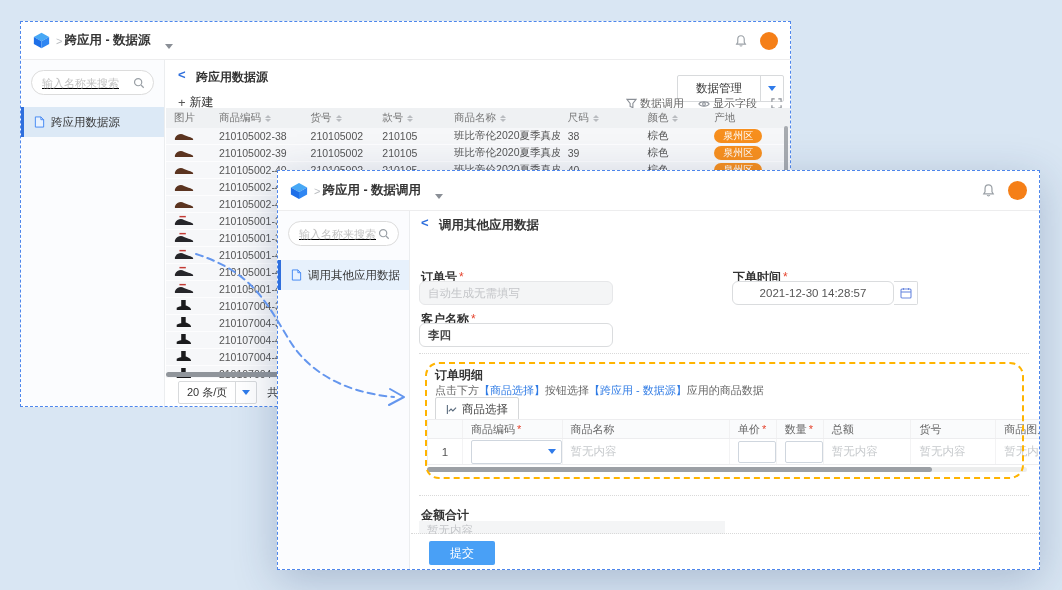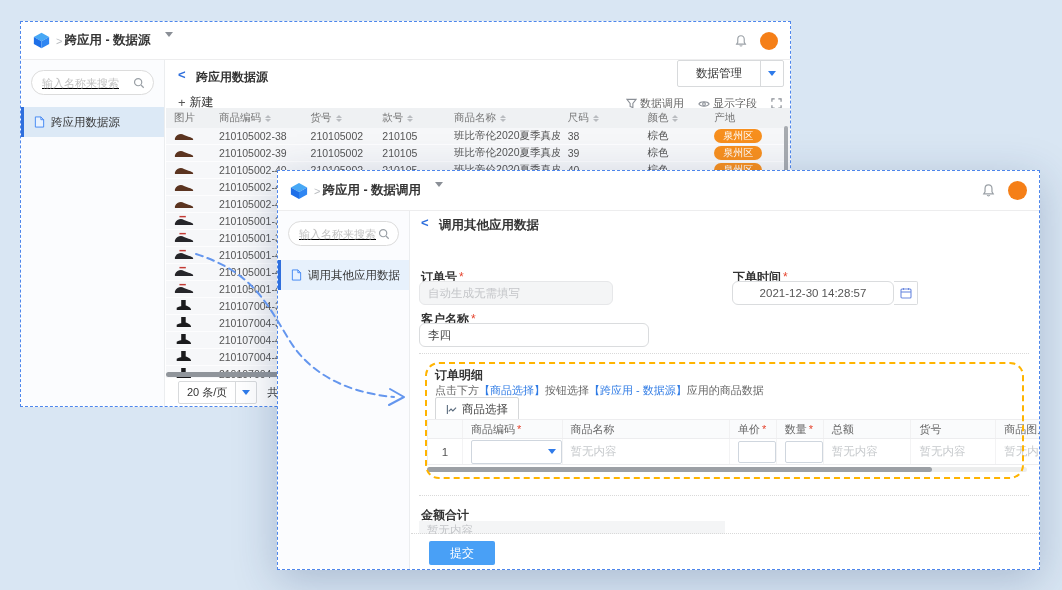--- a/index.html
+++ b/index.html
@@ -1,37 +1,37 @@
 <!DOCTYPE html>
 <html><head>
 <meta charset="utf-8">
 <style>
   html,body{margin:0;padding:0;background:#d9e6f3;font-family:"Liberation Sans","DejaVu Sans",sans-serif;}
   #canvas{position:relative;width:1062px;height:590px;background:#d9e6f3;overflow:hidden;}
   .win{position:absolute;background:#fff;border:1px dashed #4d86ec;box-sizing:border-box;}
   
   .whead{position:absolute;left:0;right:0;top:0;height:38px;background:#fff;border-bottom:1px solid #ededee;display:flex;align-items:center;padding:0 12px;box-sizing:border-box;}
-  .wtitle{display:flex;align-items:flex-start;gap:12px;font-size:12.5px;font-weight:bold;color:#333;cursor:pointer;}
+  .wtitle{display:flex;align-items:flex-end;gap:12px;font-size:12.5px;font-weight:bold;color:#333;cursor:pointer;}
   .chev{color:#b9bcc0;font-size:11px;font-weight:normal;margin:0 2px 0 6px;}
   .caret-dn{width:0;height:0;border-left:4px solid transparent;border-right:4px solid transparent;border-top:5px solid #8a8f96;margin-left:2px;}
   .hright{margin-left:auto;display:flex;align-items:center;gap:12px;}
   .avatar{width:18px;height:18px;border-radius:50%;background:#f57f17;}
   .side{position:absolute;left:0;top:38px;bottom:0;border-right:1px solid #ebedef;background:#fbfcfe;box-sizing:border-box;}
   .searchbox{display:flex;align-items:center;margin:10px 10px 0 10px;height:25px;border:1px solid #dcdcdc;border-radius:13px;background:#fff;padding:0 8px;box-sizing:border-box;text-decoration:underline;}
   .searchbox input{border:0;outline:0;flex:1;min-width:0;font-size:11px;color:#666;background:transparent;font-family:inherit;}
   .searchbox input::placeholder{color:#c2c2c2;}
   .navitem{display:flex;align-items:center;gap:6px;height:30px;margin-top:12px;background:#dce9f6;border-left:3px solid #2f6fdd;padding-left:10px;font-size:11.5px;color:#333;cursor:pointer;}
   .main{position:absolute;top:38px;bottom:0;right:0;background:#fff;overflow:hidden;}
   .backlt{position:absolute;color:#2f6fdd;font-size:13px;font-weight:bold;cursor:pointer;}
   .ptitle{position:absolute;font-size:12px;font-weight:bold;color:#333;}
   
   #bw{left:20px;top:21px;width:771px;height:386px;}
   #bw .side{width:144px;}
   #bw .main{left:145px;}
-  .dd{position:absolute;right:6px;top:0;height:25px;display:flex;border:1px solid #d8dadc;border-radius:2px;background:#fff;cursor:pointer;}
+  .dd{position:absolute;right:6px;top:15px;height:25px;display:flex;border:1px solid #d8dadc;border-radius:2px;background:#fff;cursor:pointer;}
   .dd-label{display:flex;align-items:center;padding:0 18px;font-size:11.5px;color:#333;}
   .dd-caret{width:22px;border-left:1px solid #d8dadc;display:flex;align-items:center;justify-content:center;}
   .tri-blue{width:0;height:0;border-left:4px solid transparent;border-right:4px solid transparent;border-top:5px solid #2f7bea;}
   .newbtn{position:absolute;left:12px;top:34px;font-size:12px;color:#333;cursor:pointer;display:flex;gap:4px;align-items:center;}
   .newbtn .plus{color:#555;font-size:13px;}
   .tools{position:absolute;right:8px;top:36px;display:flex;gap:14px;font-size:11px;color:#666;align-items:center;}
   .tool{display:flex;align-items:center;gap:3px;cursor:pointer;}
   .bw-table{position:absolute;left:0;right:0;top:48px;}
   .bw-thead{display:flex;height:20px;background:#eff1f3;align-items:center;}
   .bw-th{display:flex;align-items:center;gap:4px;font-size:10.5px;color:#777;padding-left:8px;box-sizing:border-box;height:100%;}
@@ -481,21 +481,21 @@
       <span class="addon" style="left:483px;top:70px;">
         <svg width="12" height="12" viewBox="0 0 12 12" fill="none" stroke="#6c8ae0" stroke-width="1.1">
             <rect x="1" y="2" width="10" height="9" rx="1"></rect>
             <line x1="1" y1="5" x2="11" y2="5"></line>
             <line x1="3.5" y1="1" x2="3.5" y2="3"></line>
             <line x1="8.5" y1="1" x2="8.5" y2="3"></line>
           </svg>
       </span>
 
       <span class="flabel" style="left:10px;top:100px;"><span>客户名称</span><span class="star">*</span></span>
-      <input class="tinput" style="left: 8px; top: 112px; width: 230px; color: rgb(68, 68, 68);" value="李四">
+      <input class="tinput" style="left: 8px; top: 112px; width: 194px; color: rgb(68, 68, 68); font-weight: bold;" value="李四">
 
       <div class="dotdiv" style="top:142px;"></div>
 
       <span class="odh">订单明细</span>
       <div class="odhelp">
         <span>点击下方</span><span class="lnk">【商品选择】</span><span>按钮选择</span><span class="lnk">【跨应用 - 数据源】</span><span>应用的商品数据</span>
       </div>
       <span class="selbtn">
         <svg width="11" height="11" viewBox="0 0 12 12" fill="none" stroke="#5a6b7d" stroke-width="1.2">
             <line x1="1.5" y1="1" x2="1.5" y2="11"></line>

